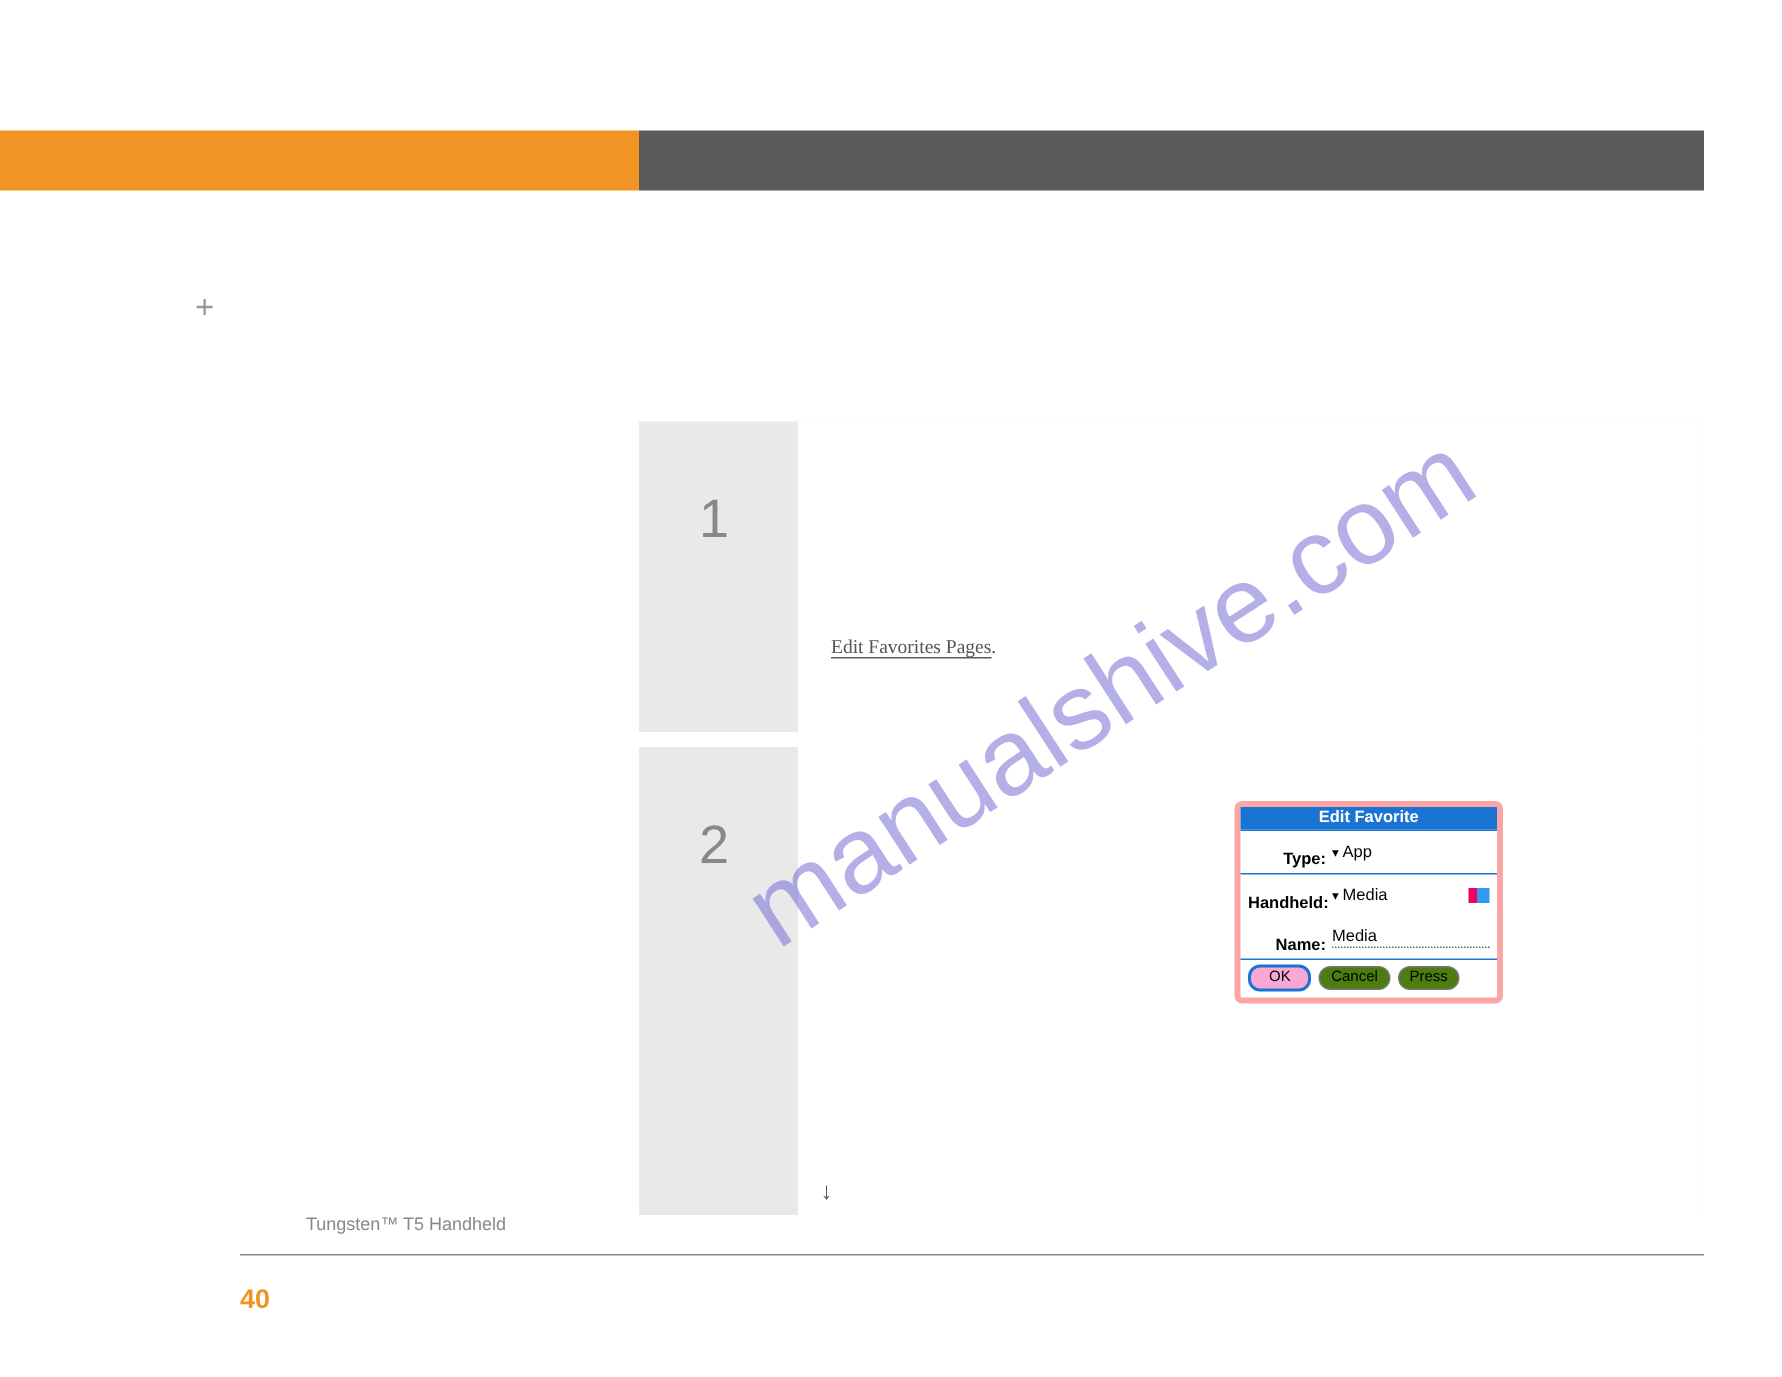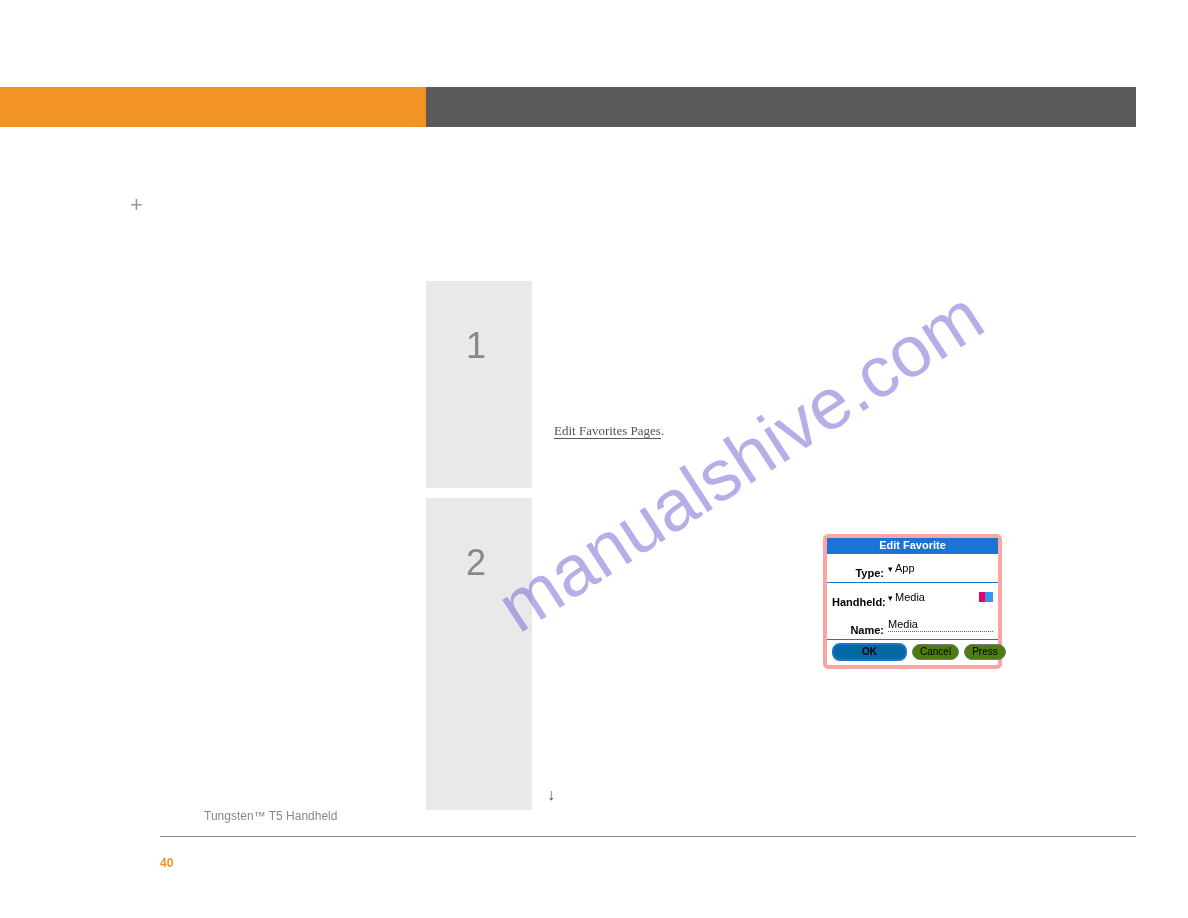--- a/index.html
+++ b/index.html
@@ -178,39 +178,39 @@
 .pill {
   border: 1px solid #777;
   border-radius: 8px;
   padding: 0 7px;
   font-size: 10px;
   background: #4d7c0f;
   line-height: 14px;
   height: 14px;
 }
 .pill.ok {
-  background: #0369a1;
+  background: #f9a8d4;
   border: 2px solid #1a74d3;
-  padding: 0 28px;
-  font-weight: bold;
+  padding: 0 12px;
+  font-weight: normal;
 }
 .footer-line {
   position: absolute;
   top: 836px;
   left: 160px;
   width: 976px;
   height: 1px;
   background: #888;
 }
 .page-num {
   position: absolute;
   top: 856px;
   left: 160px;
   color: #f29423;
-  font-size: 12px;
+  font-size: 18px;
   font-weight: bold;
   text-align: center;
 }
 .footer-text {
   position: absolute;
   top: 809px;
   left: 204px;
   color: #888;
   font-size: 12px;
 }

